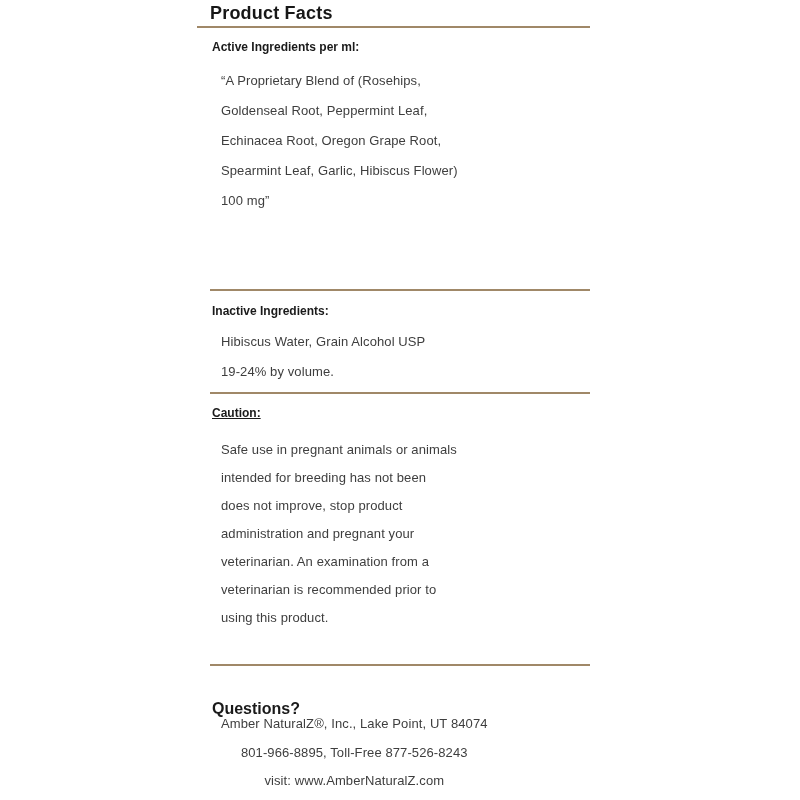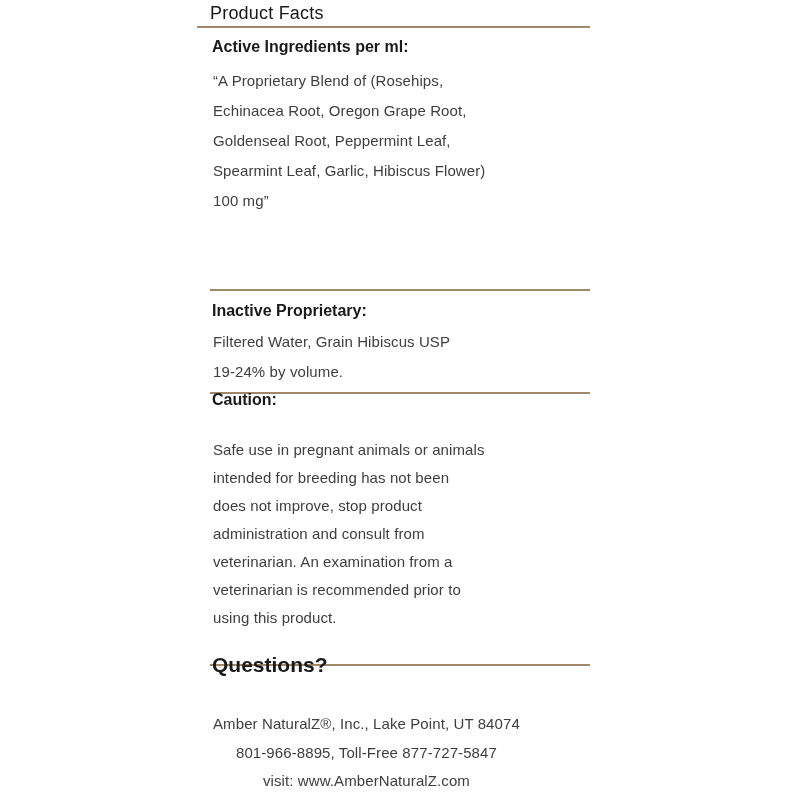--- a/index.html
+++ b/index.html
@@ -21,54 +21,54 @@
     top: 0;
     width: 380px;
     height: 800px;
   }
   .title {
     position: absolute;
     left: 0;
     top: 1px;
     font-size: 18px;
     line-height: 24px;
-    font-weight: normal;
+    font-weight: bold;
     color: #171717;
     letter-spacing: 0.2px;
     white-space: nowrap;
   }
   .divider {
     position: absolute;
     left: 0;
     width: 380px;
     height: 0;
     border-top: 2px solid #a08868;
   }
   #div1 { top: 26px; left: -13px; width: 393px; }
   #div2 { top: 289px; }
   #div3 { top: 392px; }
   #div4 { top: 664px; }
   .section-heading {
     position: absolute;
     left: 2px;
-    font-size: 16px;
+    font-size: 12px;
     line-height: 24px;
     font-weight: bold;
     color: #1a1a1a;
     white-space: nowrap;
   }
   #h-active    { top: 35px; }
   #h-inactive  { top: 299px; }
-  #h-caution   { top: 388px; }
-  #h-questions { top: 653px; font-size: 21px; }
+  #h-caution   { top: 401px; text-decoration: underline; }
+  #h-questions { top: 697px; font-size: 16px; }
   .paragraph {
     position: absolute;
-    left: 3px;
+    left: 11px;
     color: #3e3e3e;
-    font-size: 15px;
+    font-size: 13px;
     letter-spacing: 0.1px;
   }
   .paragraph .line { white-space: nowrap; }
   #p-active   { top: 66px;  line-height: 30px; }
   #p-inactive { top: 327px; line-height: 30px; }
   #p-caution  { top: 436px; line-height: 28px; }
   #p-contact  { top: 710px; line-height: 28.5px; text-align: center; }
 </style>
 </head>
 <body>
@@ -77,53 +77,53 @@
   <div id="label">
 
     <div class="title">Product Facts</div>
 
     <div id="div1" class="divider"></div>
 
     <div id="h-active" class="section-heading">Active Ingredients per ml:</div>
 
     <div id="p-active" class="paragraph">
       <div class="line">“A Proprietary Blend of (Rosehips,</div>
+      <div class="line">Goldenseal Root, Peppermint Leaf,</div>
       <div class="line">Echinacea Root, Oregon Grape Root,</div>
-      <div class="line">Goldenseal Root, Peppermint Leaf,</div>
       <div class="line">Spearmint Leaf, Garlic, Hibiscus Flower)</div>
       <div class="line">100 mg”</div>
     </div>
 
     <div id="div2" class="divider"></div>
 
-    <div id="h-inactive" class="section-heading">Inactive Proprietary:</div>
+    <div id="h-inactive" class="section-heading">Inactive Ingredients:</div>
 
     <div id="p-inactive" class="paragraph">
-      <div class="line">Filtered Water, Grain Hibiscus USP</div>
+      <div class="line">Hibiscus Water, Grain Alcohol USP</div>
       <div class="line">19-24% by volume.</div>
     </div>
 
     <div id="div3" class="divider"></div>
 
     <div id="h-caution" class="section-heading">Caution:</div>
 
     <div id="p-caution" class="paragraph">
       <div class="line">Safe use in pregnant animals or animals</div>
       <div class="line">intended for breeding has not been</div>
       <div class="line">does not improve, stop product</div>
-      <div class="line">administration and consult from</div>
+      <div class="line">administration and pregnant your</div>
       <div class="line">veterinarian. An examination from a</div>
       <div class="line">veterinarian is recommended prior to</div>
       <div class="line">using this product.</div>
     </div>
 
     <div id="div4" class="divider"></div>
 
     <div id="h-questions" class="section-heading">Questions?</div>
 
     <div id="p-contact" class="paragraph">
       <div class="line">Amber NaturalZ®, Inc., Lake Point, UT 84074</div>
-      <div class="line">801-966-8895, Toll-Free 877-727-5847</div>
+      <div class="line">801-966-8895, Toll-Free 877-526-8243</div>
       <div class="line">visit: www.AmberNaturalZ.com</div>
     </div>
 
   </div>
 </div>
 
 </body></html>

